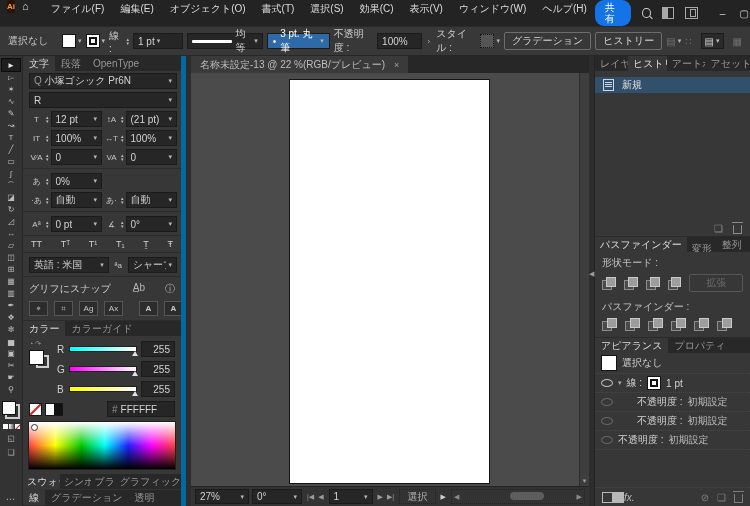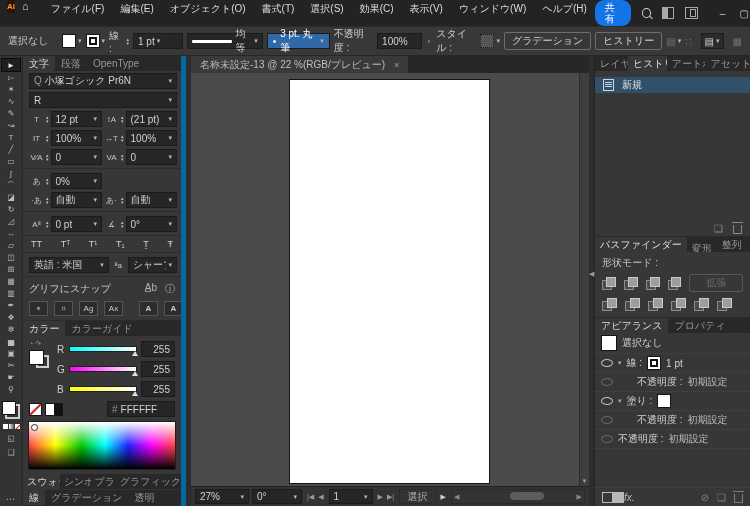--- a/index.html
+++ b/index.html
@@ -74,21 +74,21 @@
   .tab.active{background:#373737;color:#dedede}
 
   .crow{display:flex;align-items:center;gap:2px;padding:2px 4px 1px 6px}
   .half{display:flex;align-items:center;gap:2px;flex:1;min-width:0}
   .cicon{width:15px;text-align:center;color:#c6c6c6;font-size:8px;flex:0 0 auto}
   .cin{flex:1;min-width:0;justify-content:space-between}
   .cin .v{overflow:hidden;white-space:nowrap}
   .sep{border-top:1px solid #2c2c2c;margin:2px 0}
   .deco-row{display:flex;align-items:center;justify-content:space-between;padding:1px 8px;color:#d0d0d0;font-size:9px}
   .gs-head{display:flex;align-items:center;padding:3px 6px;color:#cfcfcf}
-  .gs-head .r{margin-left:auto;display:flex;gap:8px;color:#b5b5b5}
+  .gs-head .r{margin-left:auto;display:flex;gap:20px;color:#b5b5b5}
   .gs-row{display:flex;align-items:center;gap:6px;padding:2px 6px 4px}
   .gs-ic{min-width:15px;height:13px;border:1px solid #555;background:#2c2c2c;color:#c9c9c9;font-size:8px;
          display:inline-flex;align-items:center;justify-content:center;padding:0 1px}
   .gs-div{width:1px;height:12px;background:#555;margin:0 2px}
 
   
   .colorbody{display:flex;gap:4px;padding:4px 6px 2px}
   .cleft{width:24px;display:flex;flex-direction:column;align-items:flex-start;gap:2px}
   .cleft .mini-ic{color:#9a9a9a;font-size:7px;letter-spacing:2px}
   .mini-fs{position:relative;width:20px;height:18px}
@@ -653,20 +653,21 @@
           <div class="tab" style="padding:2px 5px">整列</div>
         </div>
       <div class="pf-label">形状モード :</div>
       <div class="pf-row">
         <span class="sqic"></span>
         <span class="sqic"></span>
         <span class="sqic"></span>
         <span class="sqic"></span>
         <span class="expand-btn">拡張</span>
       </div>
+      <div class="pf-label">パスファインダー :</div>
       <div class="pf-row" style="border-bottom:1px solid #2a2a2a;padding-bottom:6px">
         <span class="sqic"></span>
         <span class="sqic"></span>
         <span class="sqic"></span>
         <span class="sqic"></span>
         <span class="sqic"></span>
         <span class="sqic"></span>
       </div>
 
       <div class="tabstrip">
@@ -684,26 +685,20 @@
           <span class="apchev">▾</span>
           <span>線 :</span>
           <span class="ap-sw strk"></span>
           <span>1 pt</span>
         </div>
         <div class="ap-row">
           <span class="eye dim"></span>
           <span class="ap-ind1"></span>
           <span>不透明度 :</span>
           <span style="color:#bdbdbd">初期設定</span>
-        </div>
-        <div class="ap-row">
-          <span class="eye"></span>
-          <span class="apchev">▾</span>
-          <span>塗り :</span>
-          <span class="ap-sw"></span>
         </div>
         <div class="ap-row">
           <span class="eye dim"></span>
           <span class="ap-ind1"></span>
           <span>不透明度 :</span>
           <span style="color:#bdbdbd">初期設定</span>
         </div>
         <div class="ap-row">
           <span class="eye dim"></span>
           <span>不透明度 :</span>

